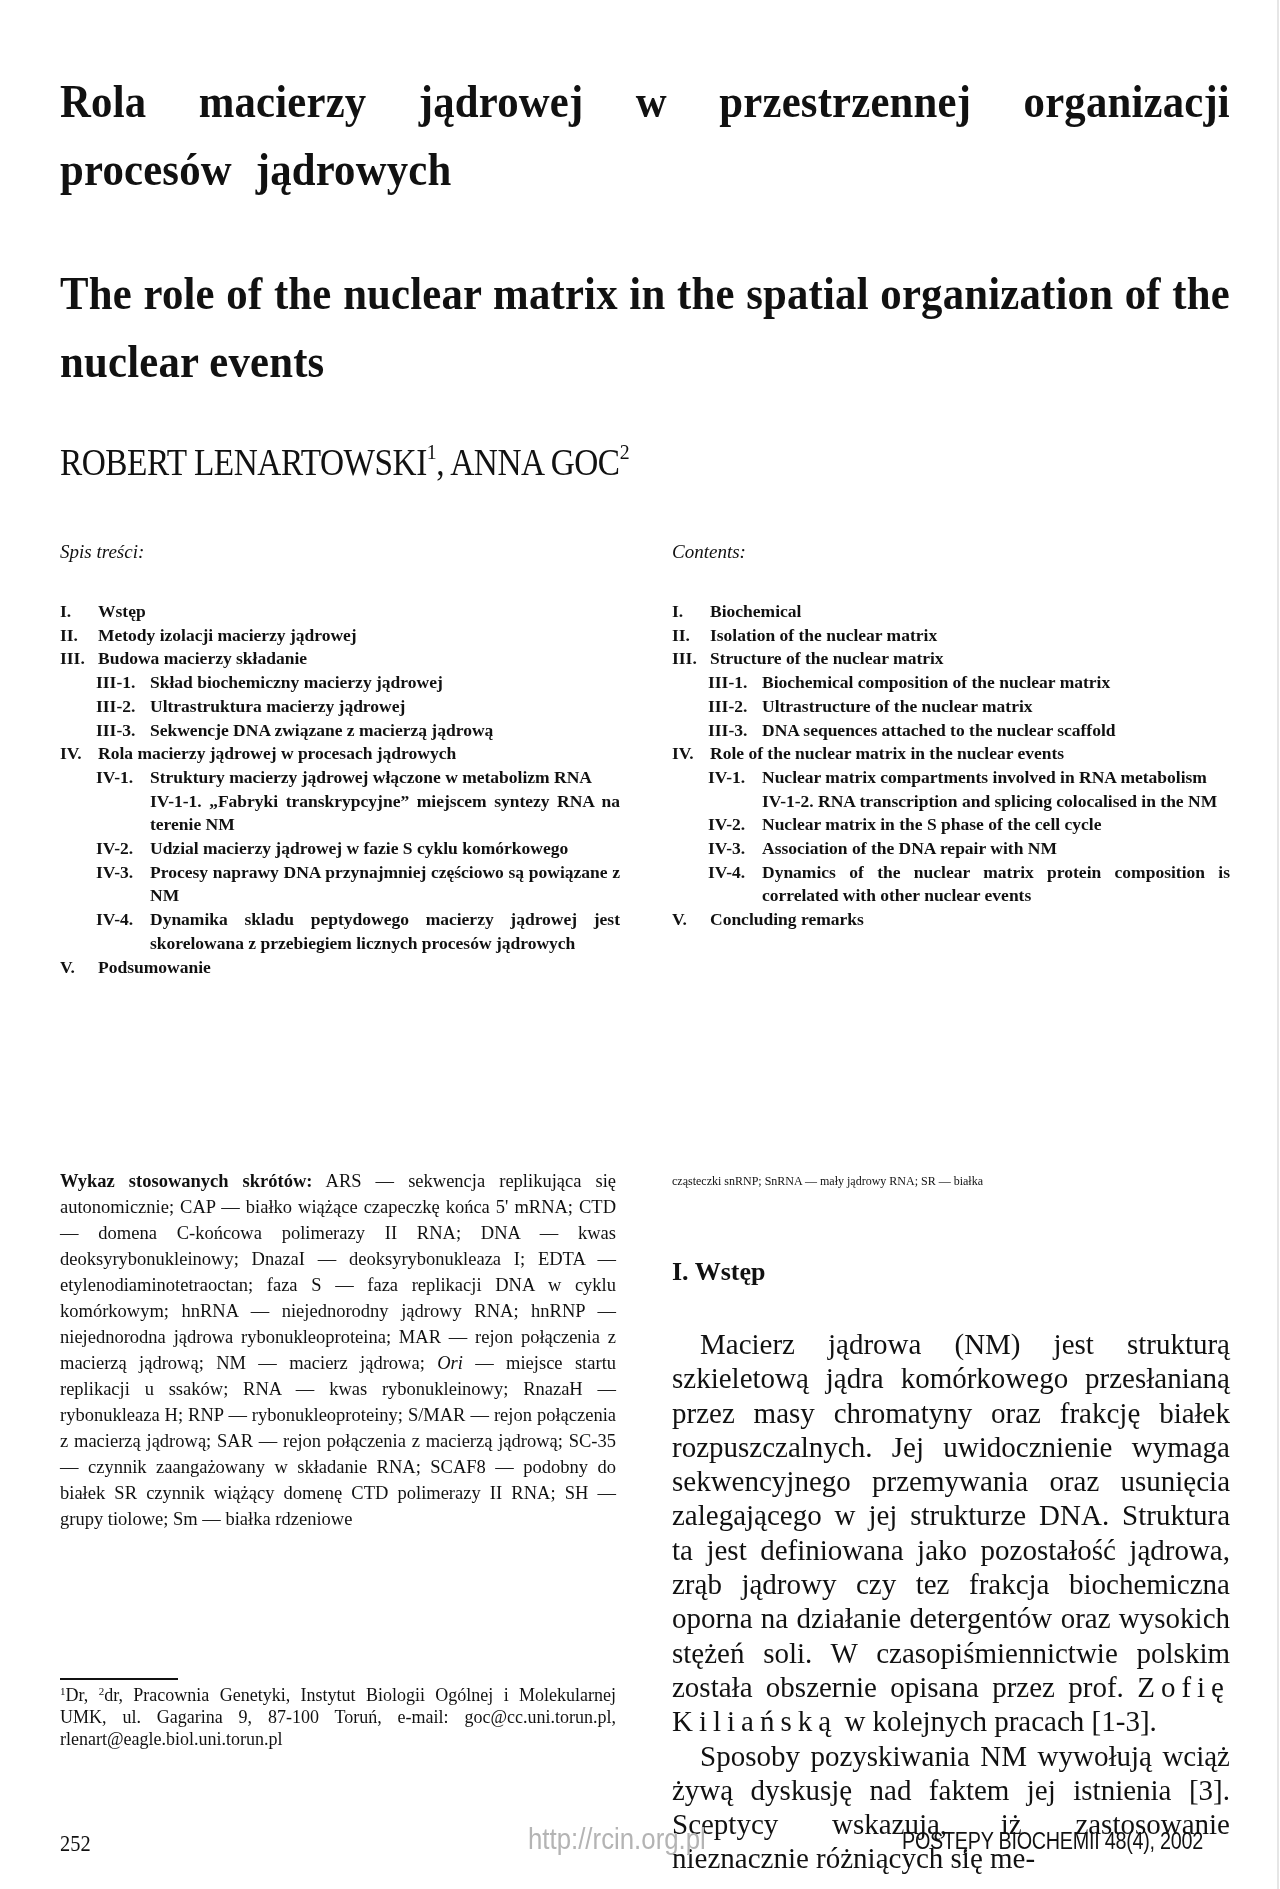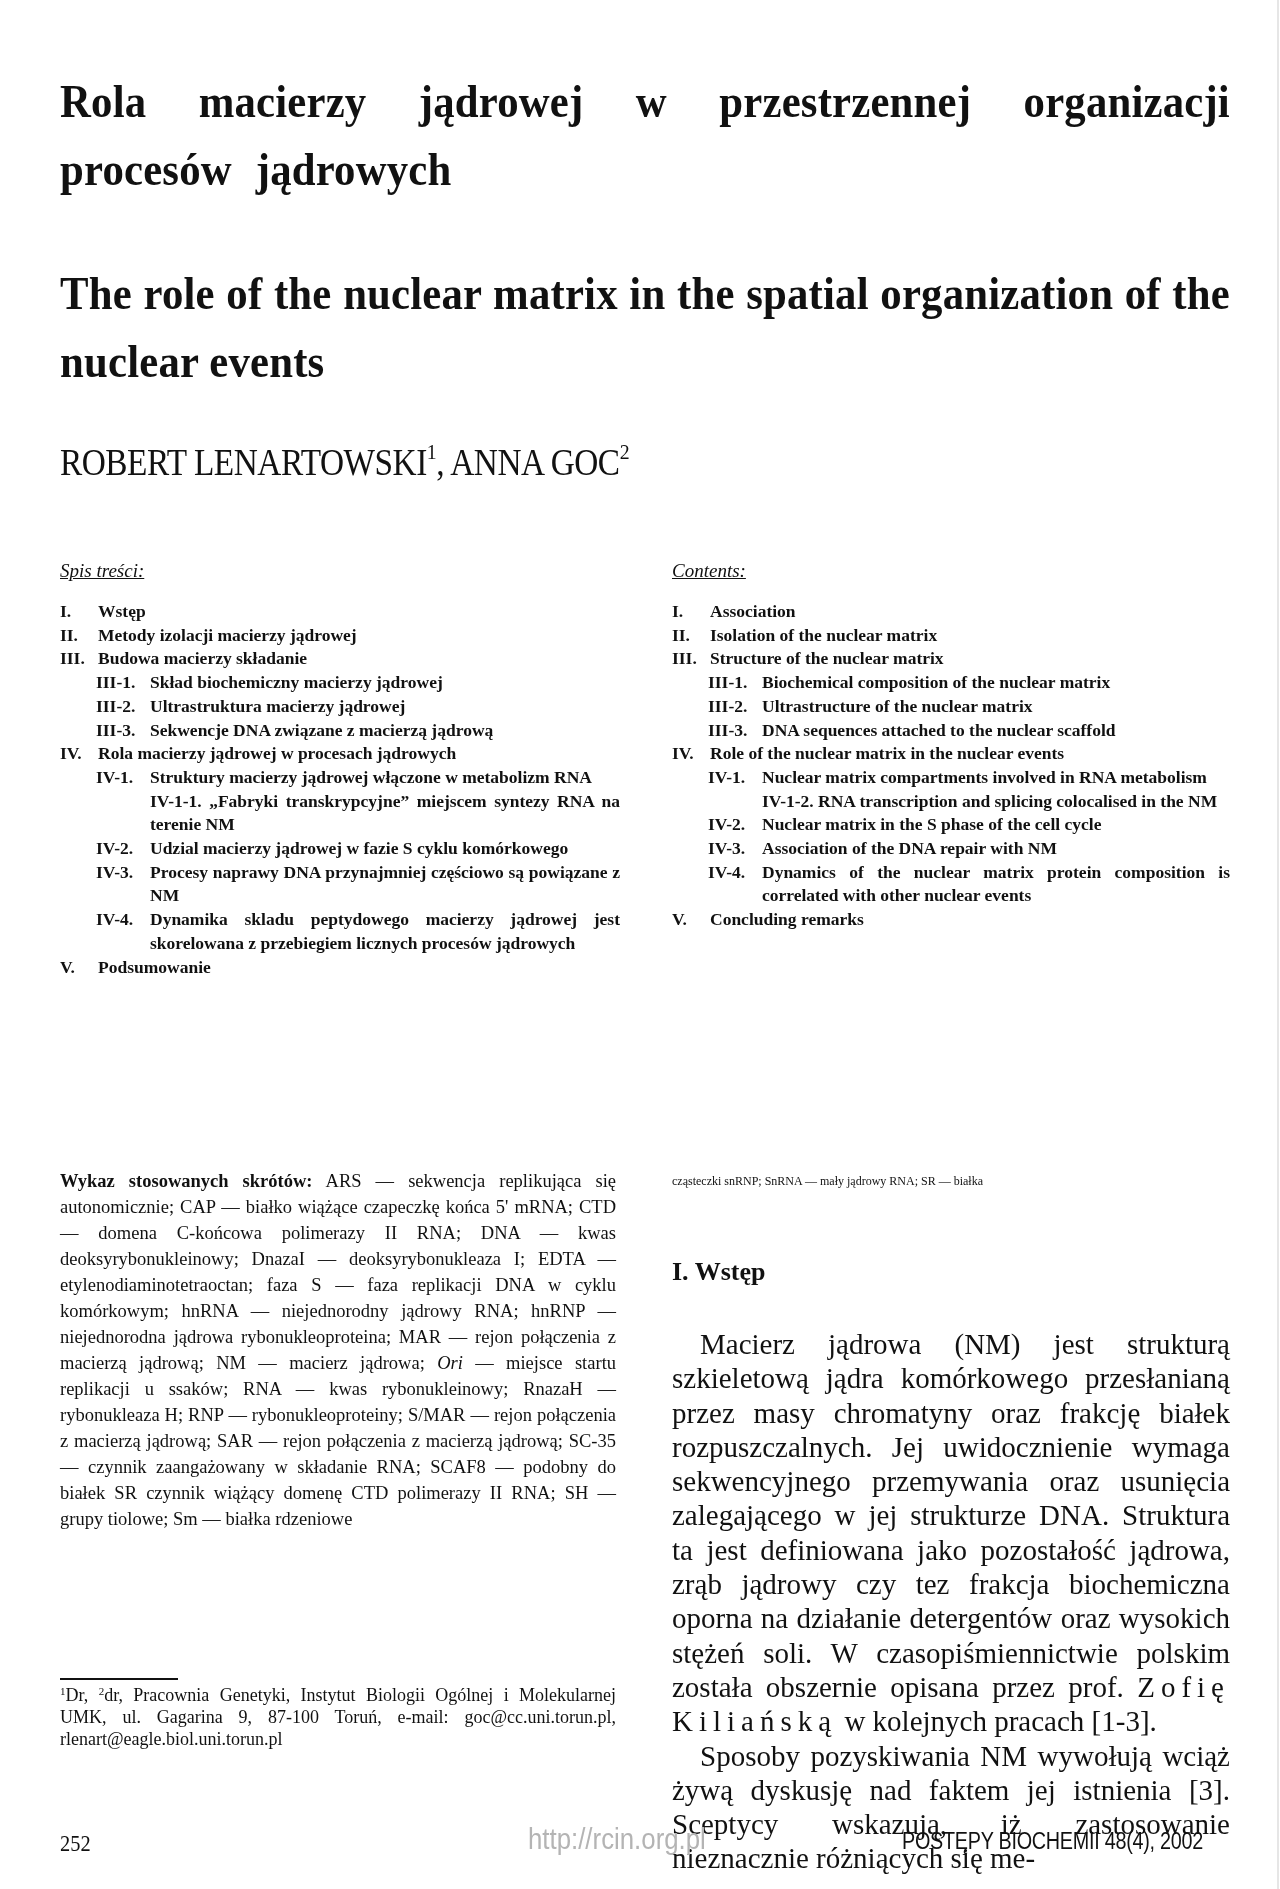--- a/index.html
+++ b/index.html
@@ -17,21 +17,21 @@
     width: 1258px;
   }
   .title-pl { top: 68px; word-spacing: 14px; }
   .title-en { top: 260px; }
   .authors {
     left: 60px; top: 438px; font-size: 37px; line-height: 50px; font-weight: normal;
     transform: scaleX(0.9); transform-origin: left top; letter-spacing: -0.5px;
   }
   .authors sup { font-size: 22px; vertical-align: 16px; line-height: 0; }
 
-  .toc-heading { font-style: italic; font-size: 19px; top: 560px; text-decoration: underline; }
+  .toc-heading { font-style: italic; font-size: 19px; top: 541px; }
   .toc { top: 600px; font-weight: bold; font-size: 17.5px; line-height: 23.7px; }
   .toc-left { left: 60px; width: 560px; }
   .toc-right { left: 672px; width: 558px; }
   .toc-item { position: relative; }
   .toc-item .num { position: absolute; left: 0; top: 0; }
   .toc-item .txt { display: block; text-align: justify; }
   .lvl1 .num { left: 0; }
   .lvl1 .txt { padding-left: 38px; }
   .lvl2 .num { left: 36px; text-align: right; }
   .lvl2 .txt { padding-left: 90px; }
@@ -134,21 +134,21 @@
   <div class="toc-item lvl1">
       <span class="num">V.</span>
       <span class="txt">Podsumowanie</span>
     </div>
 </div>
 
 <div class="abs toc-heading" style="left:672px">Contents:</div>
 <div class="abs toc toc-right">
   <div class="toc-item lvl1">
       <span class="num">I.</span>
-      <span class="txt">Association</span>
+      <span class="txt">Biochemical</span>
     </div>
   <div class="toc-item lvl1">
       <span class="num">II.</span>
       <span class="txt">Isolation of the nuclear matrix</span>
     </div>
   <div class="toc-item lvl1">
       <span class="num">III.</span>
       <span class="txt">Structure of the nuclear matrix</span>
     </div>
   <div class="toc-item lvl2">

